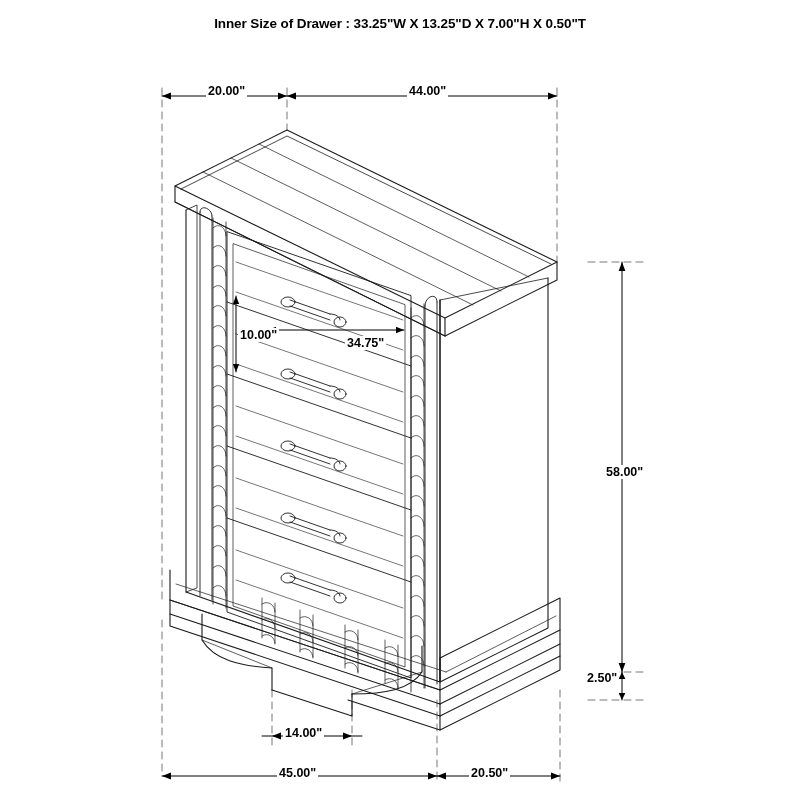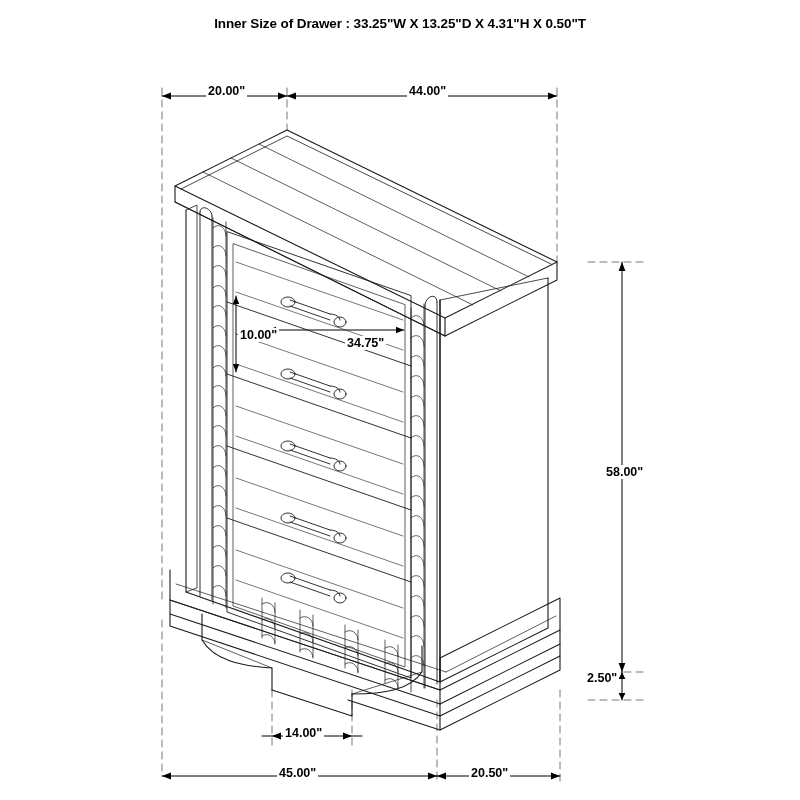--- a/index.html
+++ b/index.html
@@ -43,21 +43,21 @@
     padding: 0 2px;
     white-space: nowrap;
     line-height: 14px;
   }
 </style>
 </head>
 <body>
 
 <div id="stage">
 
-  <div id="title">Inner Size of Drawer : 33.25"W X 13.25"D X 4.31"H X 0.50"T</div>
+  <div id="title">Inner Size of Drawer : 33.25"W X 13.25"D X 7.00"H X 0.50"T</div>
 
   <svg id="drawing" width="800" height="800" viewBox="0 0 800 800">
 
     <g fill="none" stroke="#1a1a1a" stroke-width="1.1" stroke-linejoin="round" stroke-linecap="round">
 
       <g stroke="#555" stroke-width="0.8" stroke-dasharray="7,5">
         <line x1="162" y1="88" x2="162" y2="600"></line>
         <line x1="162" y1="620" x2="162" y2="775"></line>
         <line x1="287" y1="88" x2="287" y2="130"></line>
         <line x1="557" y1="88" x2="557" y2="262"></line>

